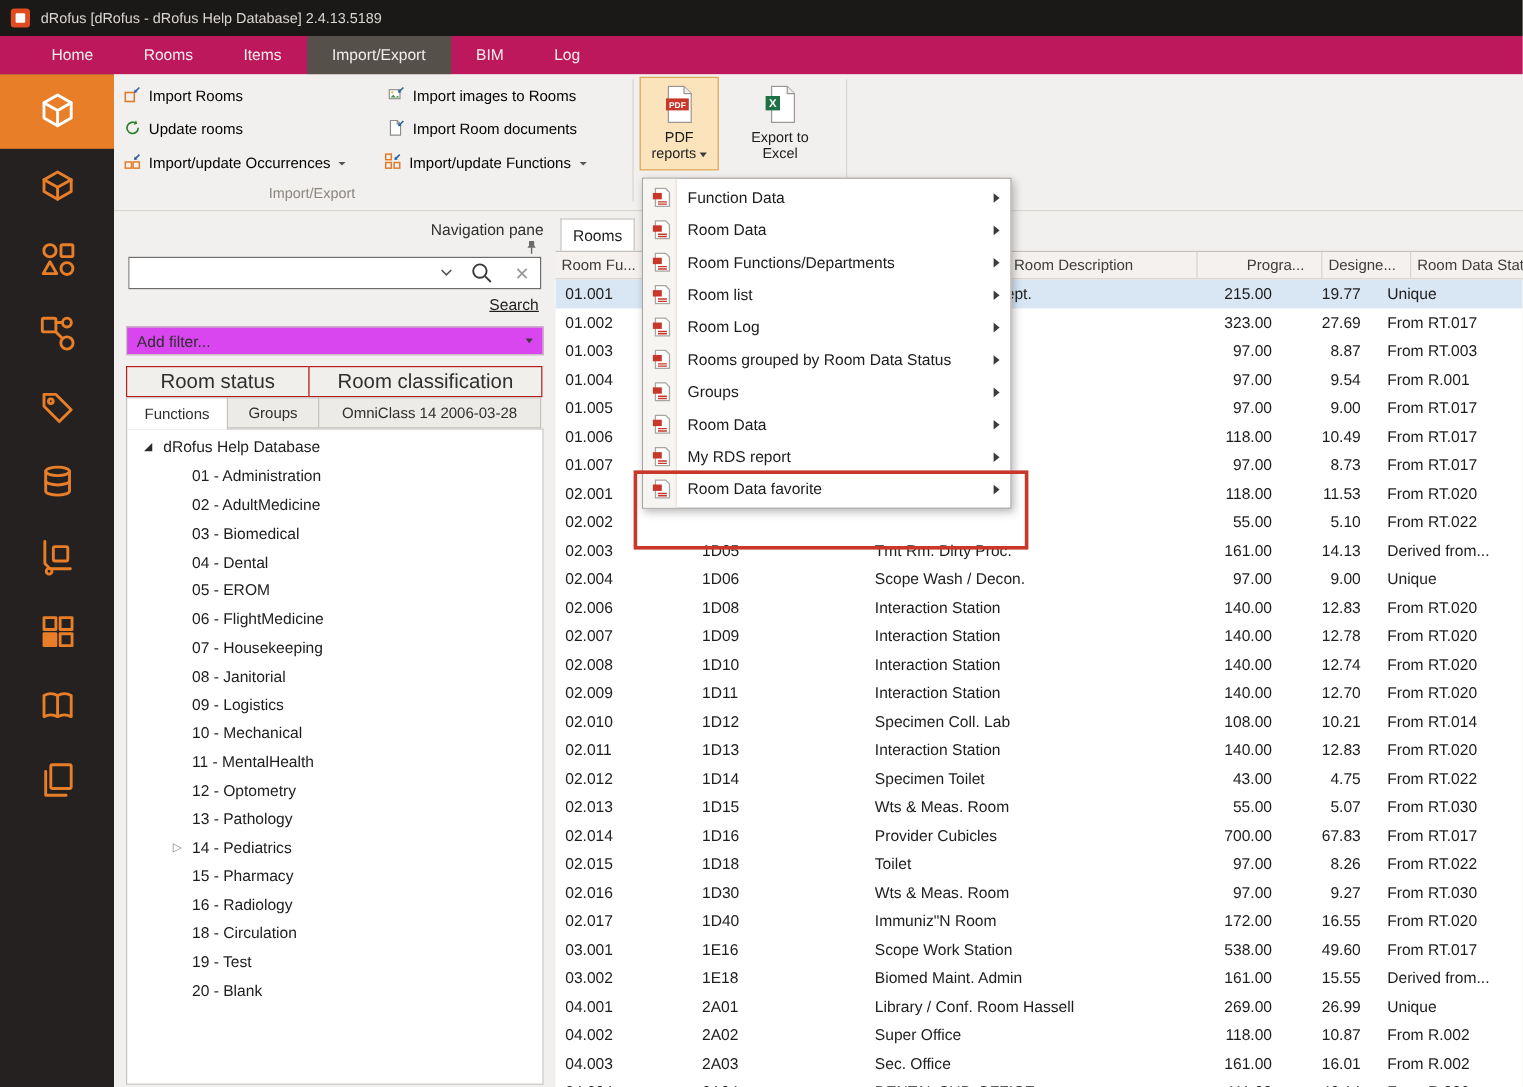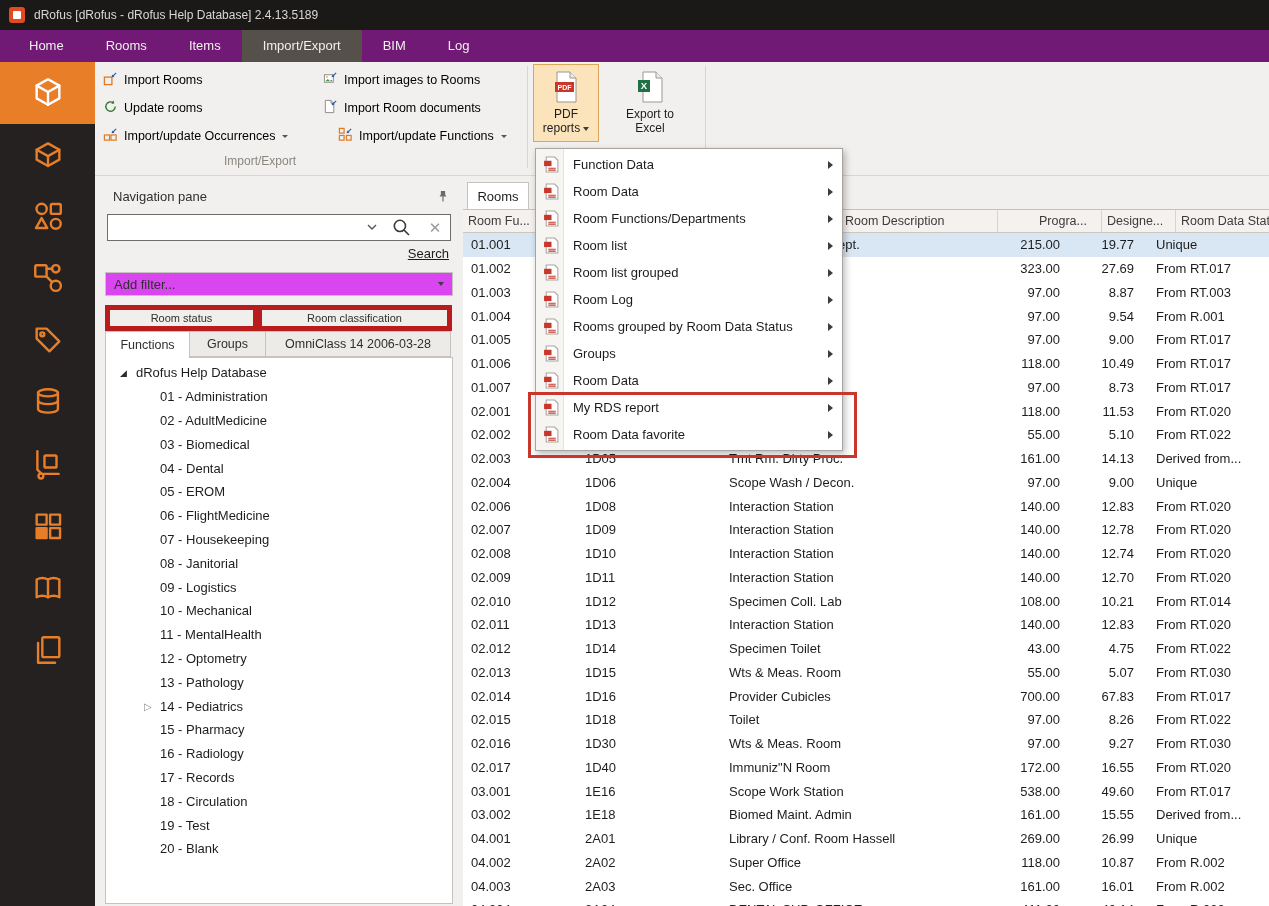--- a/index.html
+++ b/index.html
@@ -11,22 +11,22 @@
   }
 
   
   .titlebar { position:absolute; left:0; top:0; width:100%; height:30px; background:#1b1917;
               display:flex; align-items:center; padding-left:9px; gap:9px; }
   .app-icon { width:16px; height:16px; background:#e04b1f; border-radius:3px; position:relative; flex:0 0 auto; }
   .app-icon-inner { position:absolute; left:4px; top:4px; width:8px; height:8px; background:#fff; border-radius:1px; }
   .title-text { color:#d9d6d3; font-size:12px; white-space:nowrap; }
 
   
-  .menubar { position:absolute; left:0; top:30px; width:100%; height:32px; background:#701a75;
-             display:flex; padding-left:8px;text-align:right; }
+  .menubar { position:absolute; left:0; top:30px; width:100%; height:32px; background:#be185d;
+             display:flex; padding-left:22px;text-align:right; }
   .menu-item { padding:0 21px; line-height:32px; color:#f1efec; font-size:13px; cursor:default; }
   .menu-item.active { background:#56504a; }
 
   
   .rail { position:absolute; left:0; top:62px; width:95px; bottom:0; background:#242120;
           display:flex; flex-direction:column; }
   .rail-item { width:95px; height:62px; display:flex; align-items:center; justify-content:center; color:#e87e28; }
   .rail-item.active { background:#e87e28; color:#ffffff; }
   .rail-item svg { width:34px; height:34px; }
 
@@ -44,38 +44,38 @@
   .rib-big.pdf { left:438px; width:66px; background:#fbe3bb; border:1px solid #dca659; }
   .rib-big.excel { left:512px; width:86px; }
   .rib-big svg { margin-bottom:4px; }
   .caret { display:inline-block; width:0; height:0; border-top:4px solid #3c3c3c;
            border-left:3.5px solid transparent; border-right:3.5px solid transparent; vertical-align:middle; margin-left:3px; }
   .mini-caret { display:inline-block; width:0; height:0; border-top:3.5px solid #555;
            border-left:3px solid transparent; border-right:3px solid transparent; margin-left:1px; }
 
   
   .navpane { position:absolute; left:103px; top:184px; width:352px; bottom:0; }
-  .nav-header { position:absolute; left:6px; right:2px; top:0; height:24px; display:flex; align-items:center; }
+  .nav-header { position:absolute; left:6px; right:2px; top:0; height:24px; display:flex; align-items:flex-end;flex-direction:column; }
   .nav-title { flex:1; padding-left:4px; color:#2f2f2f; }
   .pin-btn { width:20px; height:20px; display:flex; align-items:center; justify-content:center; }
   .nav-combo { position:absolute; left:4px; right:4px; top:30px; height:27px; background:#fff;
                border:1px solid #6f6c69; display:flex; align-items:center; }
   .nav-combo input { flex:1; border:none; outline:none; height:100%; padding:0 6px; font:inherit; min-width:0; }
   .combo-chevron { width:20px; display:flex; align-items:center; justify-content:center; height:100%; }
   .combo-search { width:38px; display:flex; align-items:center; justify-content:center; height:100%; }
   .combo-clear { width:30px; display:flex; align-items:center; justify-content:center; height:100%;
                  color:#9a9a9a; font-size:15px; }
   .nav-searchlink { position:absolute; right:6px; top:62px; }
   .nav-searchlink span { text-decoration:underline; color:#1d1d1d; cursor:pointer; }
   .nav-addfilter { position:absolute; left:2px; right:2px; top:88px; height:24px; background:#d946ef;
                    border:1px solid #c6c2be; display:flex; align-items:center; padding:0 8px; }
   .nav-addfilter .afl { flex:1; color:#2f2f2f; }
   .nav-viewbtns { position:absolute; left:2px; right:2px; top:121px; height:26px; display:flex; }
-  .view-btn { background:#f1efec; border:5px solid #b91c1c; display:flex; align-items:center;
-              justify-content:center; font-size:11px; color:#2f2f2f; }
+  .view-btn { background:#f1efec; border:1px solid #b91c1c; display:flex; align-items:center;
+              justify-content:center; font-size:17px; color:#2f2f2f; }
   .view-btn + .view-btn { margin-left:-1px; }
   .nav-tabs { position:absolute; left:2px; right:2px; top:147px; height:26px; display:flex; }
   .nav-tab { background:#edebe8; border:1px solid #c6c2be; display:flex; align-items:center;
              justify-content:center; font-size:12.5px; color:#2f2f2f; }
   .nav-tab + .nav-tab { margin-left:-1px; }
   .nav-tab.active { background:#fff; height:27px; border-bottom:none; position:relative; z-index:3; }
   .nav-tree { position:absolute; left:2px; right:2px; top:173px; bottom:2px; background:#fff;
               border:1px solid #c6c2be; overflow:hidden; padding-top:3px; }
   .tree-row { height:23.8px; display:flex; align-items:center; white-space:nowrap; }
   .tree-row.root { padding-left:14px; }
@@ -244,21 +244,21 @@
       </button>
       <button class="rib-btn-small" style="left: 222px; top: 34px;">
         <span><svg width="15" height="15" viewBox="0 0 16 16">
             <path d="M2.5 1.5h6l3 3v10h-9z" fill="#fff" stroke="#8a8a8a"></path>
             <path d="M8.5 1.5v3h3" fill="none" stroke="#8a8a8a"></path>
             <path d="M14 2L10 6" stroke="#2e5f9e" stroke-width="1.4"></path>
             <path d="M9.3 6.7l0.4-3 2.6 2.6z" fill="#2e5f9e"></path>
           </svg></span>
         <span>Import Room documents</span>
       </button>
-      <button class="rib-btn-small" style="left: 237px; top: 62px;">
+      <button class="rib-btn-small" style="left: 219px; top: 62px;">
         <span><svg width="15" height="15" viewBox="0 0 16 16">
             <rect x="1.5" y="1.5" width="5" height="5" fill="none" stroke="#e07a26" stroke-width="1.3"></rect>
             <rect x="1.5" y="9" width="5" height="5" fill="none" stroke="#e07a26" stroke-width="1.3"></rect>
             <rect x="9" y="9" width="5" height="5" fill="none" stroke="#e07a26" stroke-width="1.3"></rect>
             <path d="M14 2L10 6" stroke="#2e5f9e" stroke-width="1.4"></path>
             <path d="M9.3 6.7l0.4-3 2.6 2.6z" fill="#2e5f9e"></path>
           </svg></span>
         <span>Import/update Functions</span>
         <span class="mini-caret"></span>
       </button>
@@ -395,24 +395,20 @@
       <div class="tree-row child">
         <span class="tw-exp"></span>
         <span>15 - Pharmacy</span>
       </div>
       <div class="tree-row child">
         <span class="tw-exp"></span>
         <span>16 - Radiology</span>
       </div>
       <div class="tree-row child">
         <span class="tw-exp"></span>
-        <span>17 - Records</span>
-      </div>
-      <div class="tree-row child">
-        <span class="tw-exp"></span>
         <span>18 - Circulation</span>
       </div>
       <div class="tree-row child">
         <span class="tw-exp"></span>
         <span>19 - Test</span>
       </div>
       <div class="tree-row child">
         <span class="tw-exp"></span>
         <span>20 - Blank</span>
       </div>
@@ -704,29 +700,20 @@
         </svg></span>
       <span class="mi-label">Room list</span>
       <span class="mi-arrow"></span>
     </div>
     <div class="menu-row">
       <span class="mi-icon"><svg width="17" height="17" viewBox="0 0 16 16">
           <path d="M3 1h8l3 3v11H3z" fill="#fff" stroke="#a9a5a1"></path>
           <rect x="1" y="4.5" width="7" height="5" fill="#c8372a"></rect>
           <path d="M5 11.5h7M5 13.3h7" stroke="#c8372a" stroke-width="1.1"></path>
         </svg></span>
-      <span class="mi-label">Room list grouped</span>
-      <span class="mi-arrow"></span>
-    </div>
-    <div class="menu-row">
-      <span class="mi-icon"><svg width="17" height="17" viewBox="0 0 16 16">
-          <path d="M3 1h8l3 3v11H3z" fill="#fff" stroke="#a9a5a1"></path>
-          <rect x="1" y="4.5" width="7" height="5" fill="#c8372a"></rect>
-          <path d="M5 11.5h7M5 13.3h7" stroke="#c8372a" stroke-width="1.1"></path>
-        </svg></span>
       <span class="mi-label">Room Log</span>
       <span class="mi-arrow"></span>
     </div>
     <div class="menu-row">
       <span class="mi-icon"><svg width="17" height="17" viewBox="0 0 16 16">
           <path d="M3 1h8l3 3v11H3z" fill="#fff" stroke="#a9a5a1"></path>
           <rect x="1" y="4.5" width="7" height="5" fill="#c8372a"></rect>
           <path d="M5 11.5h7M5 13.3h7" stroke="#c8372a" stroke-width="1.1"></path>
         </svg></span>
       <span class="mi-label">Rooms grouped by Room Data Status</span>

